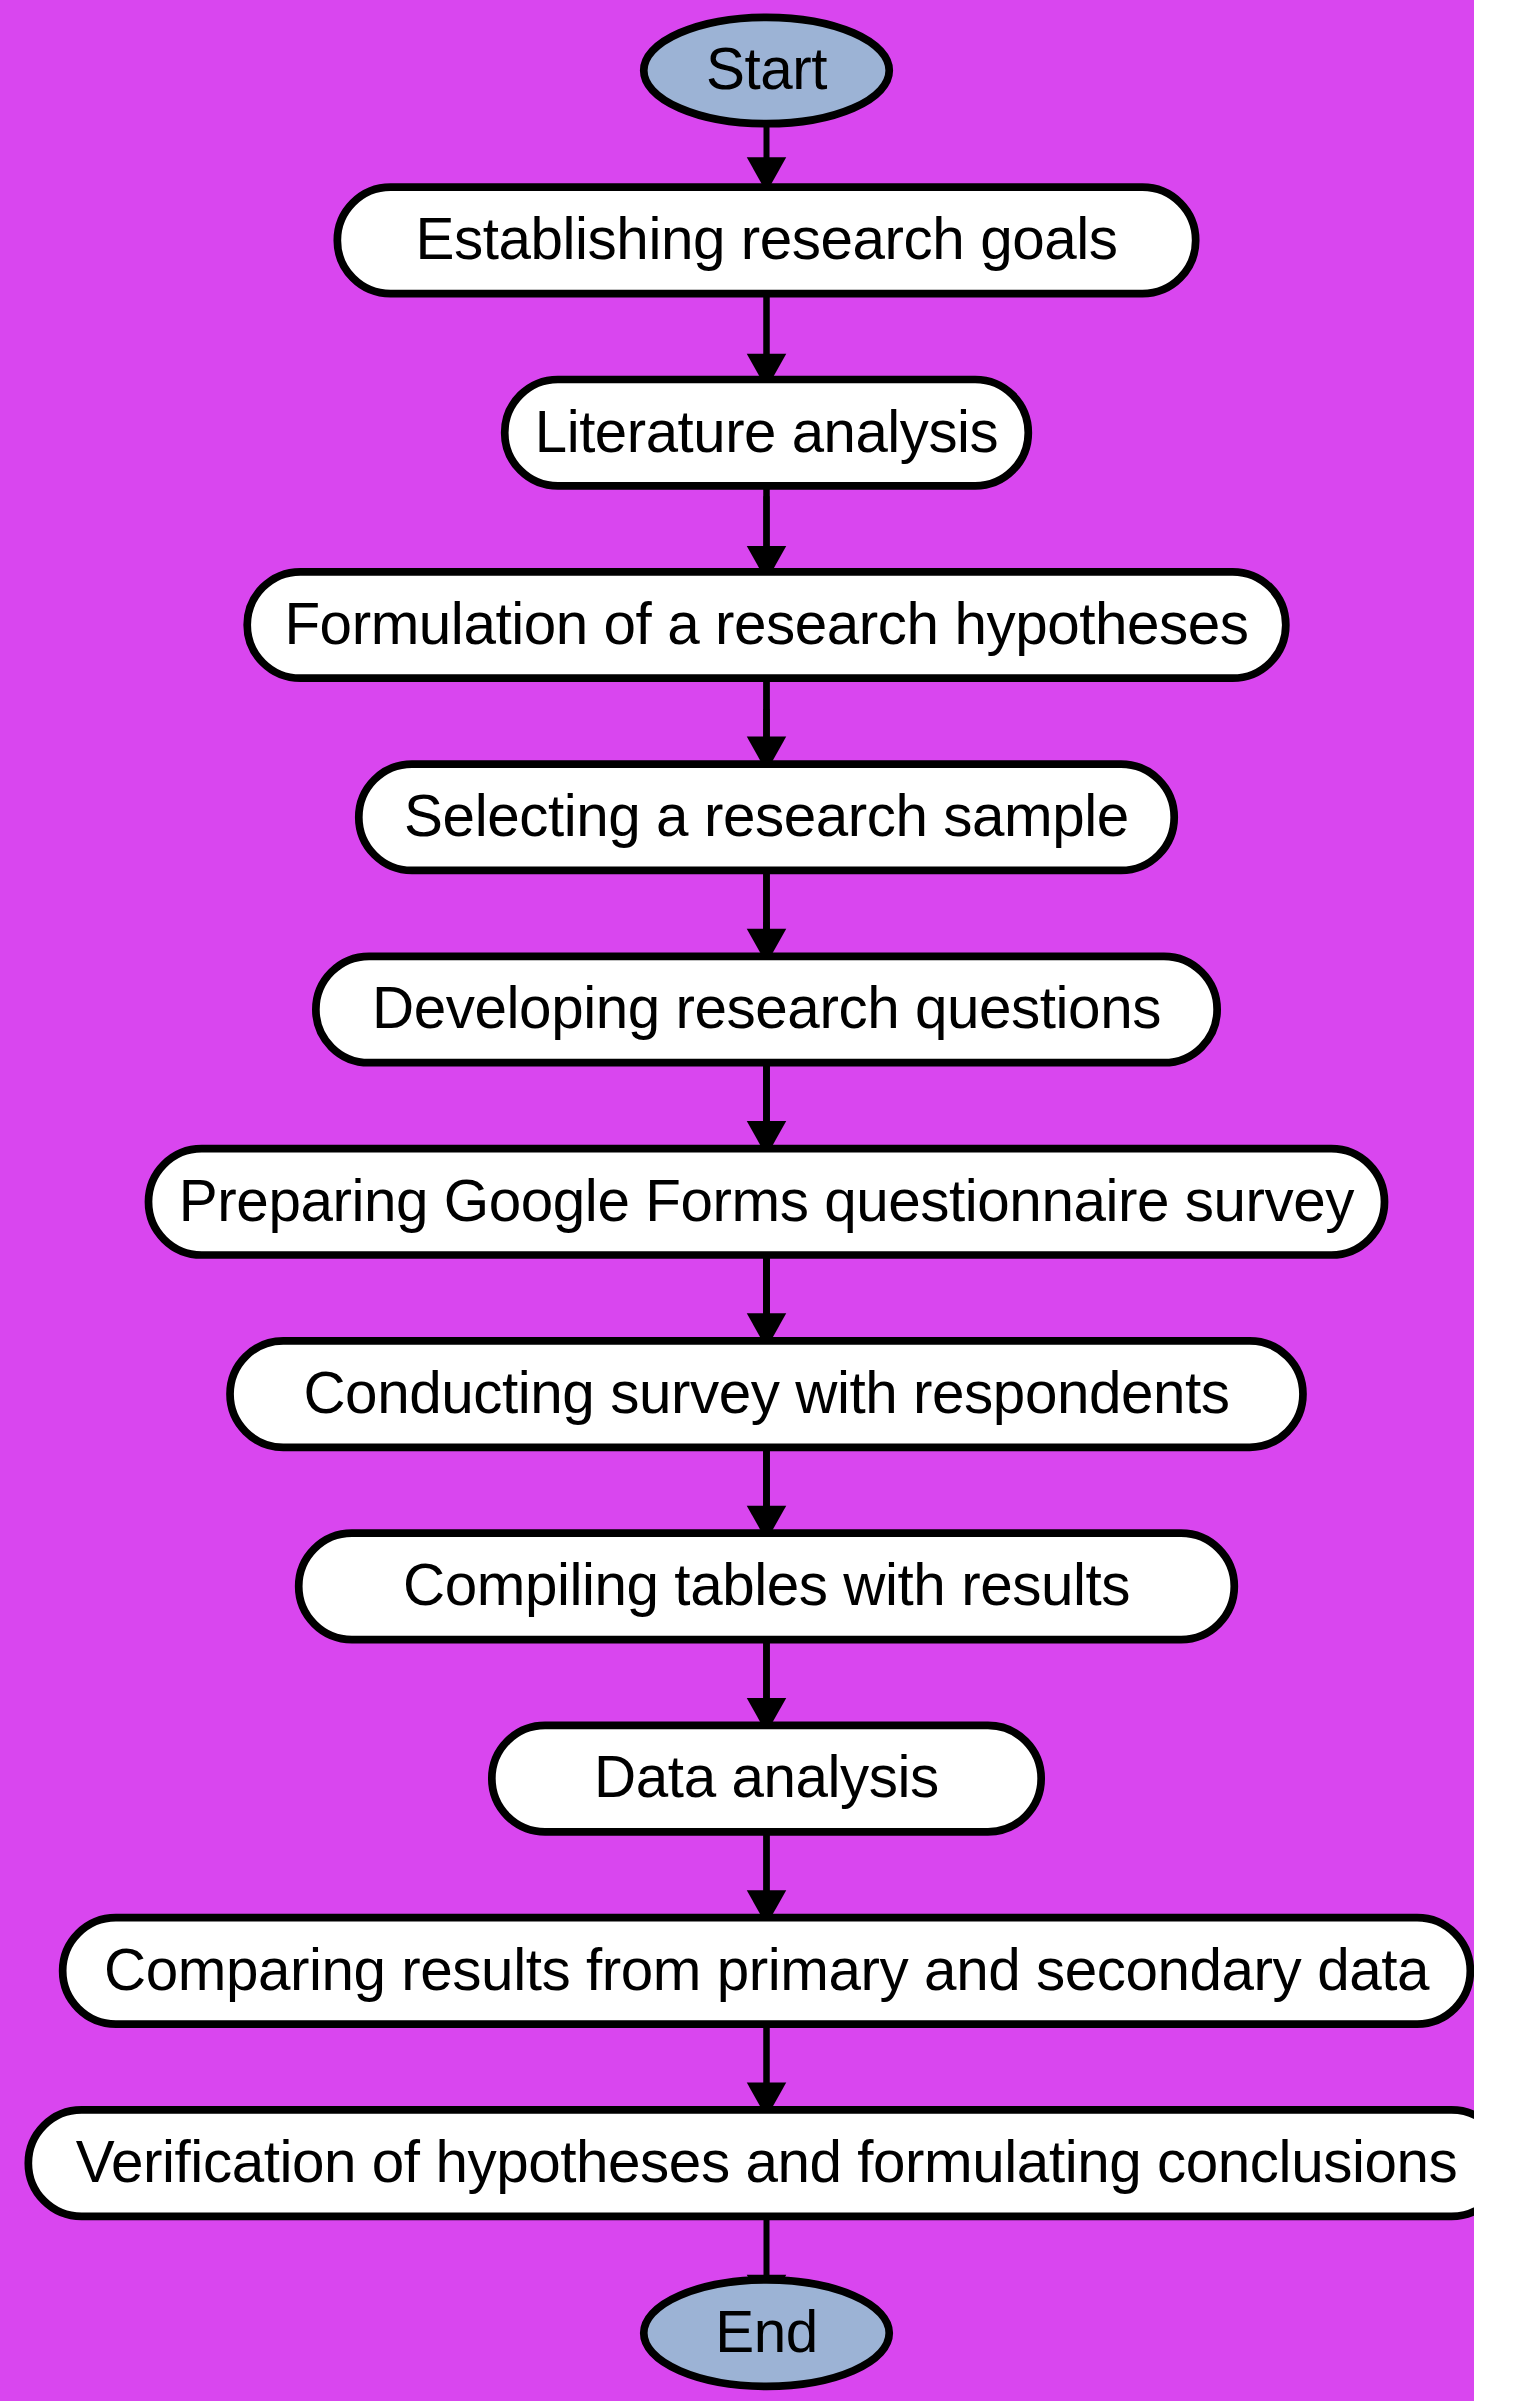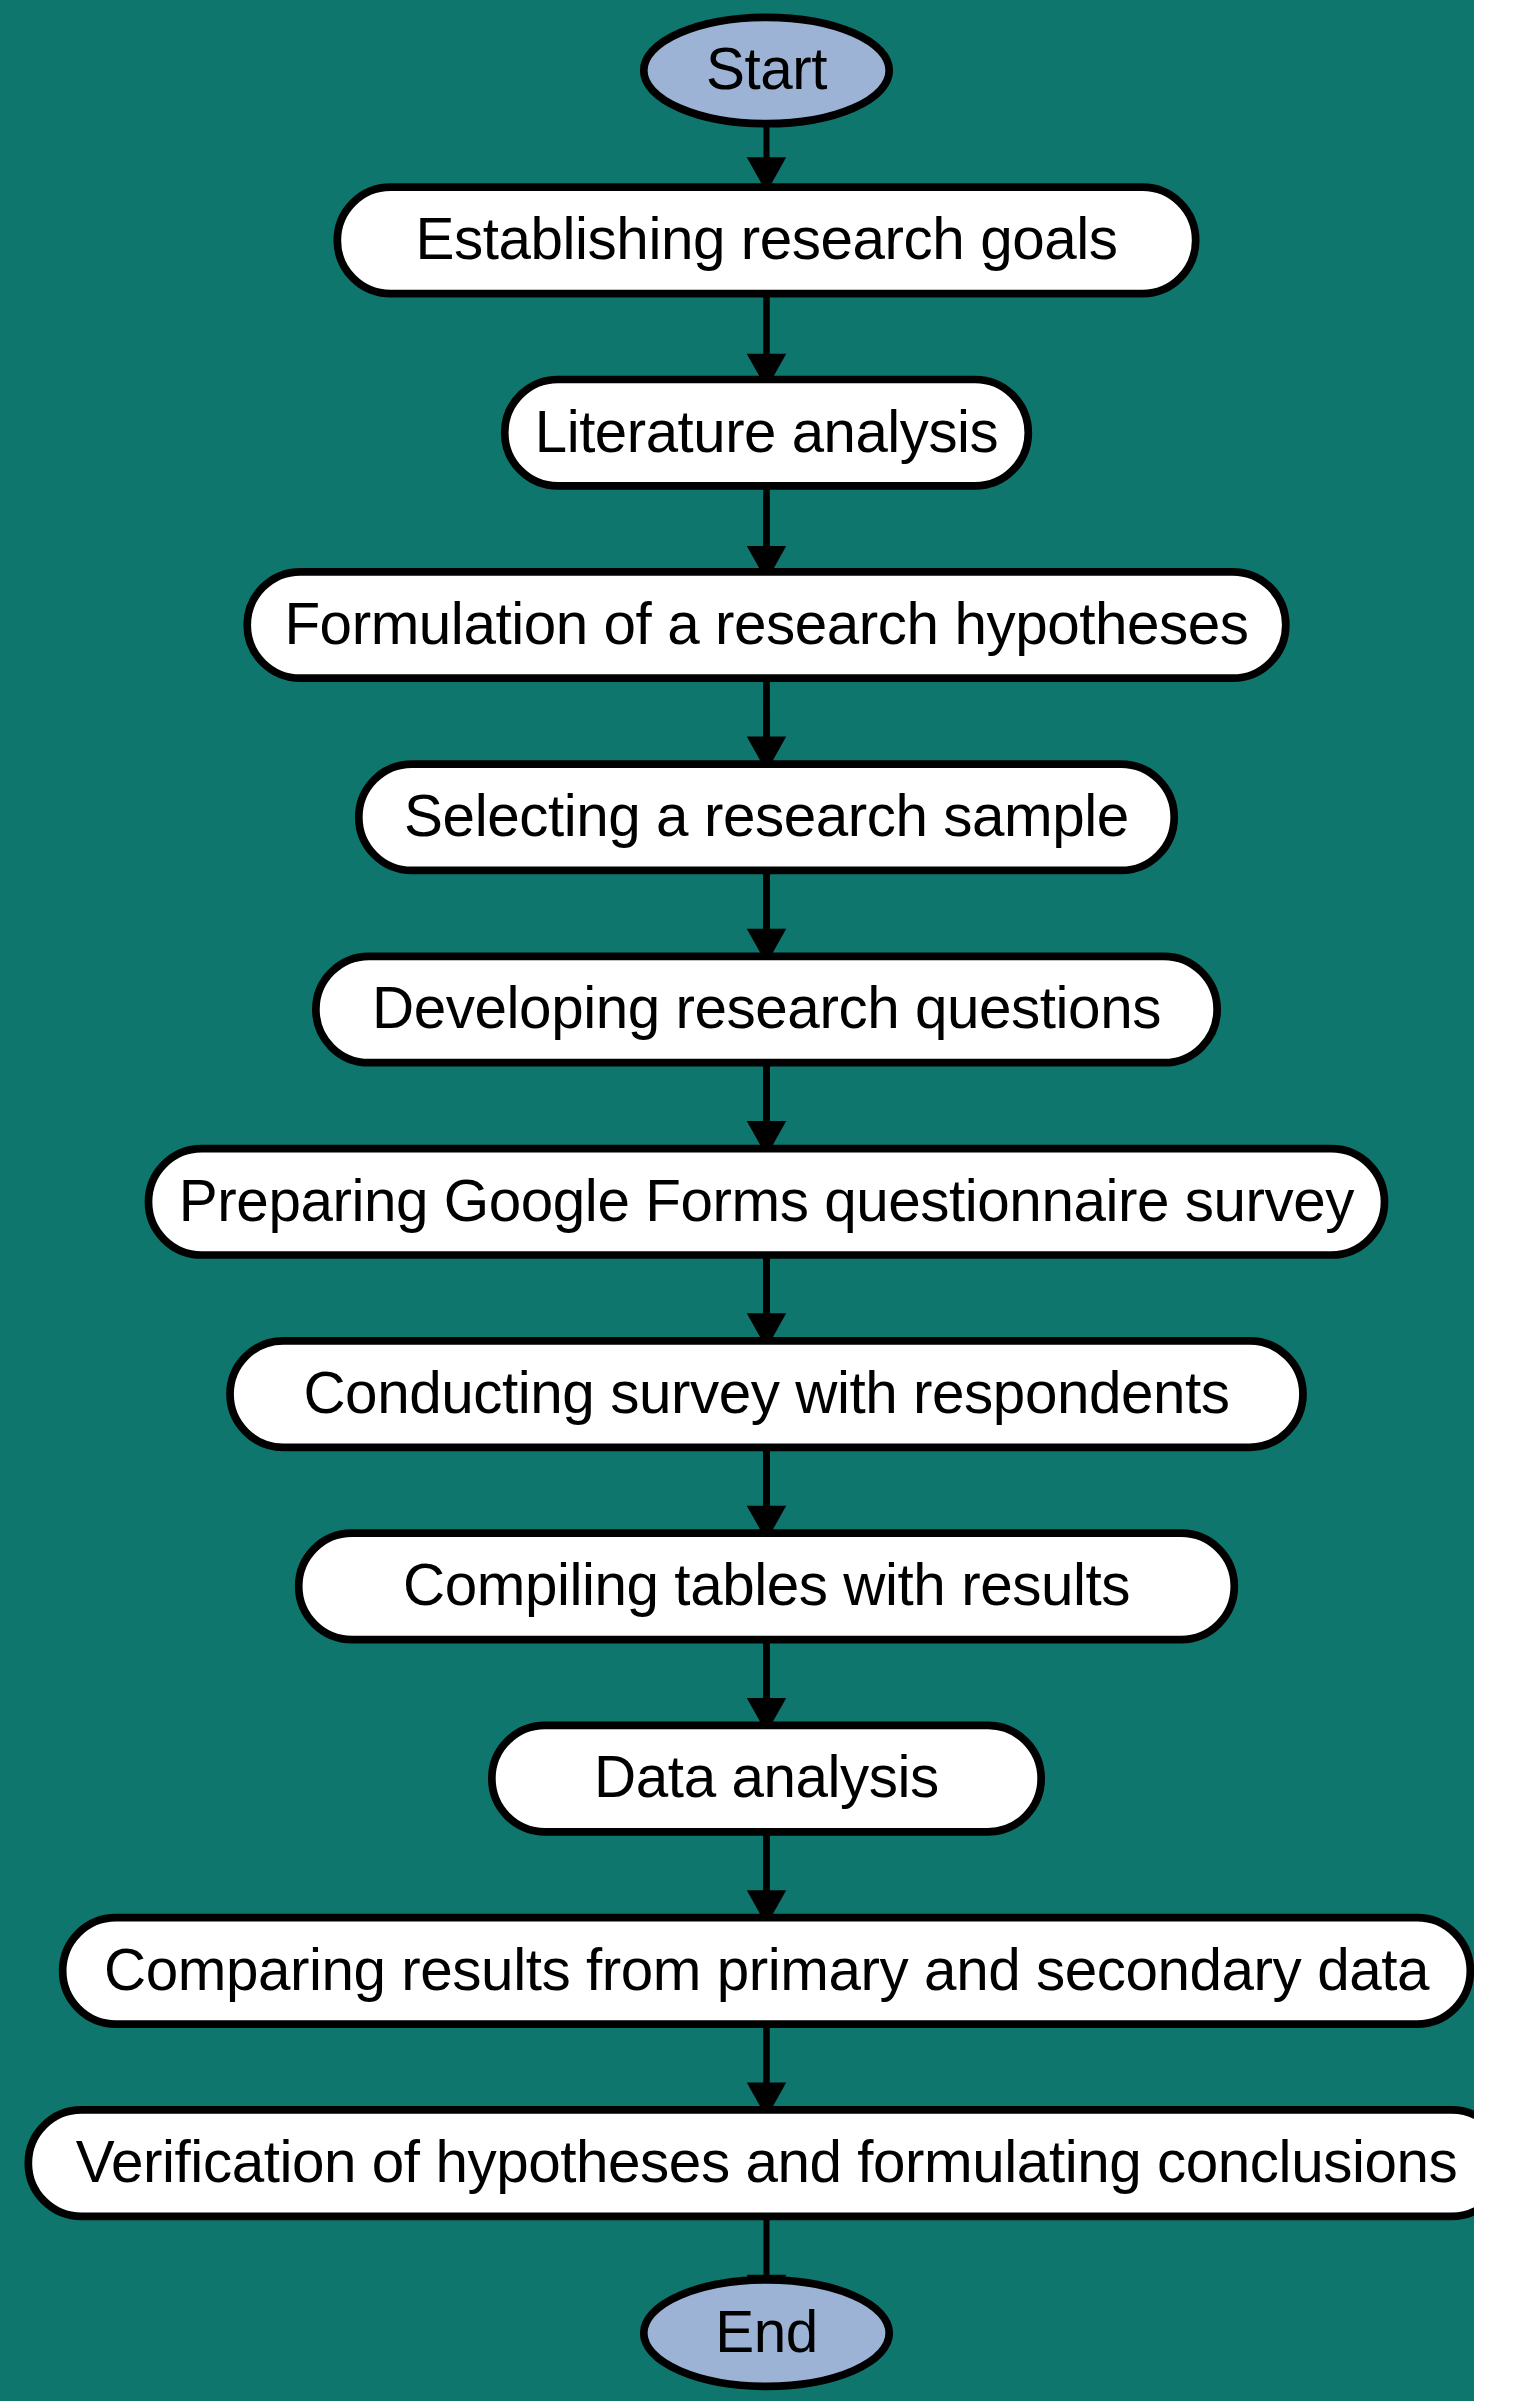--- a/index.html
+++ b/index.html
@@ -8,21 +8,21 @@
     padding: 0;
     background: #ffffff;
   }
   body {
     font-family: "Liberation Sans", "DejaVu Sans", sans-serif;
   }
   #flowchart-page {
     position: relative;
     width: 1474px;
     height: 2401px;
-    background: #0f766e;
+    background: #d946ef;
     overflow: hidden;
   }
   #flow-svg {
     display: block;
     width: 1533px;
     height: 2401px;
   }
   .node-shape {
     stroke: #000000;
     stroke-width: 9;

